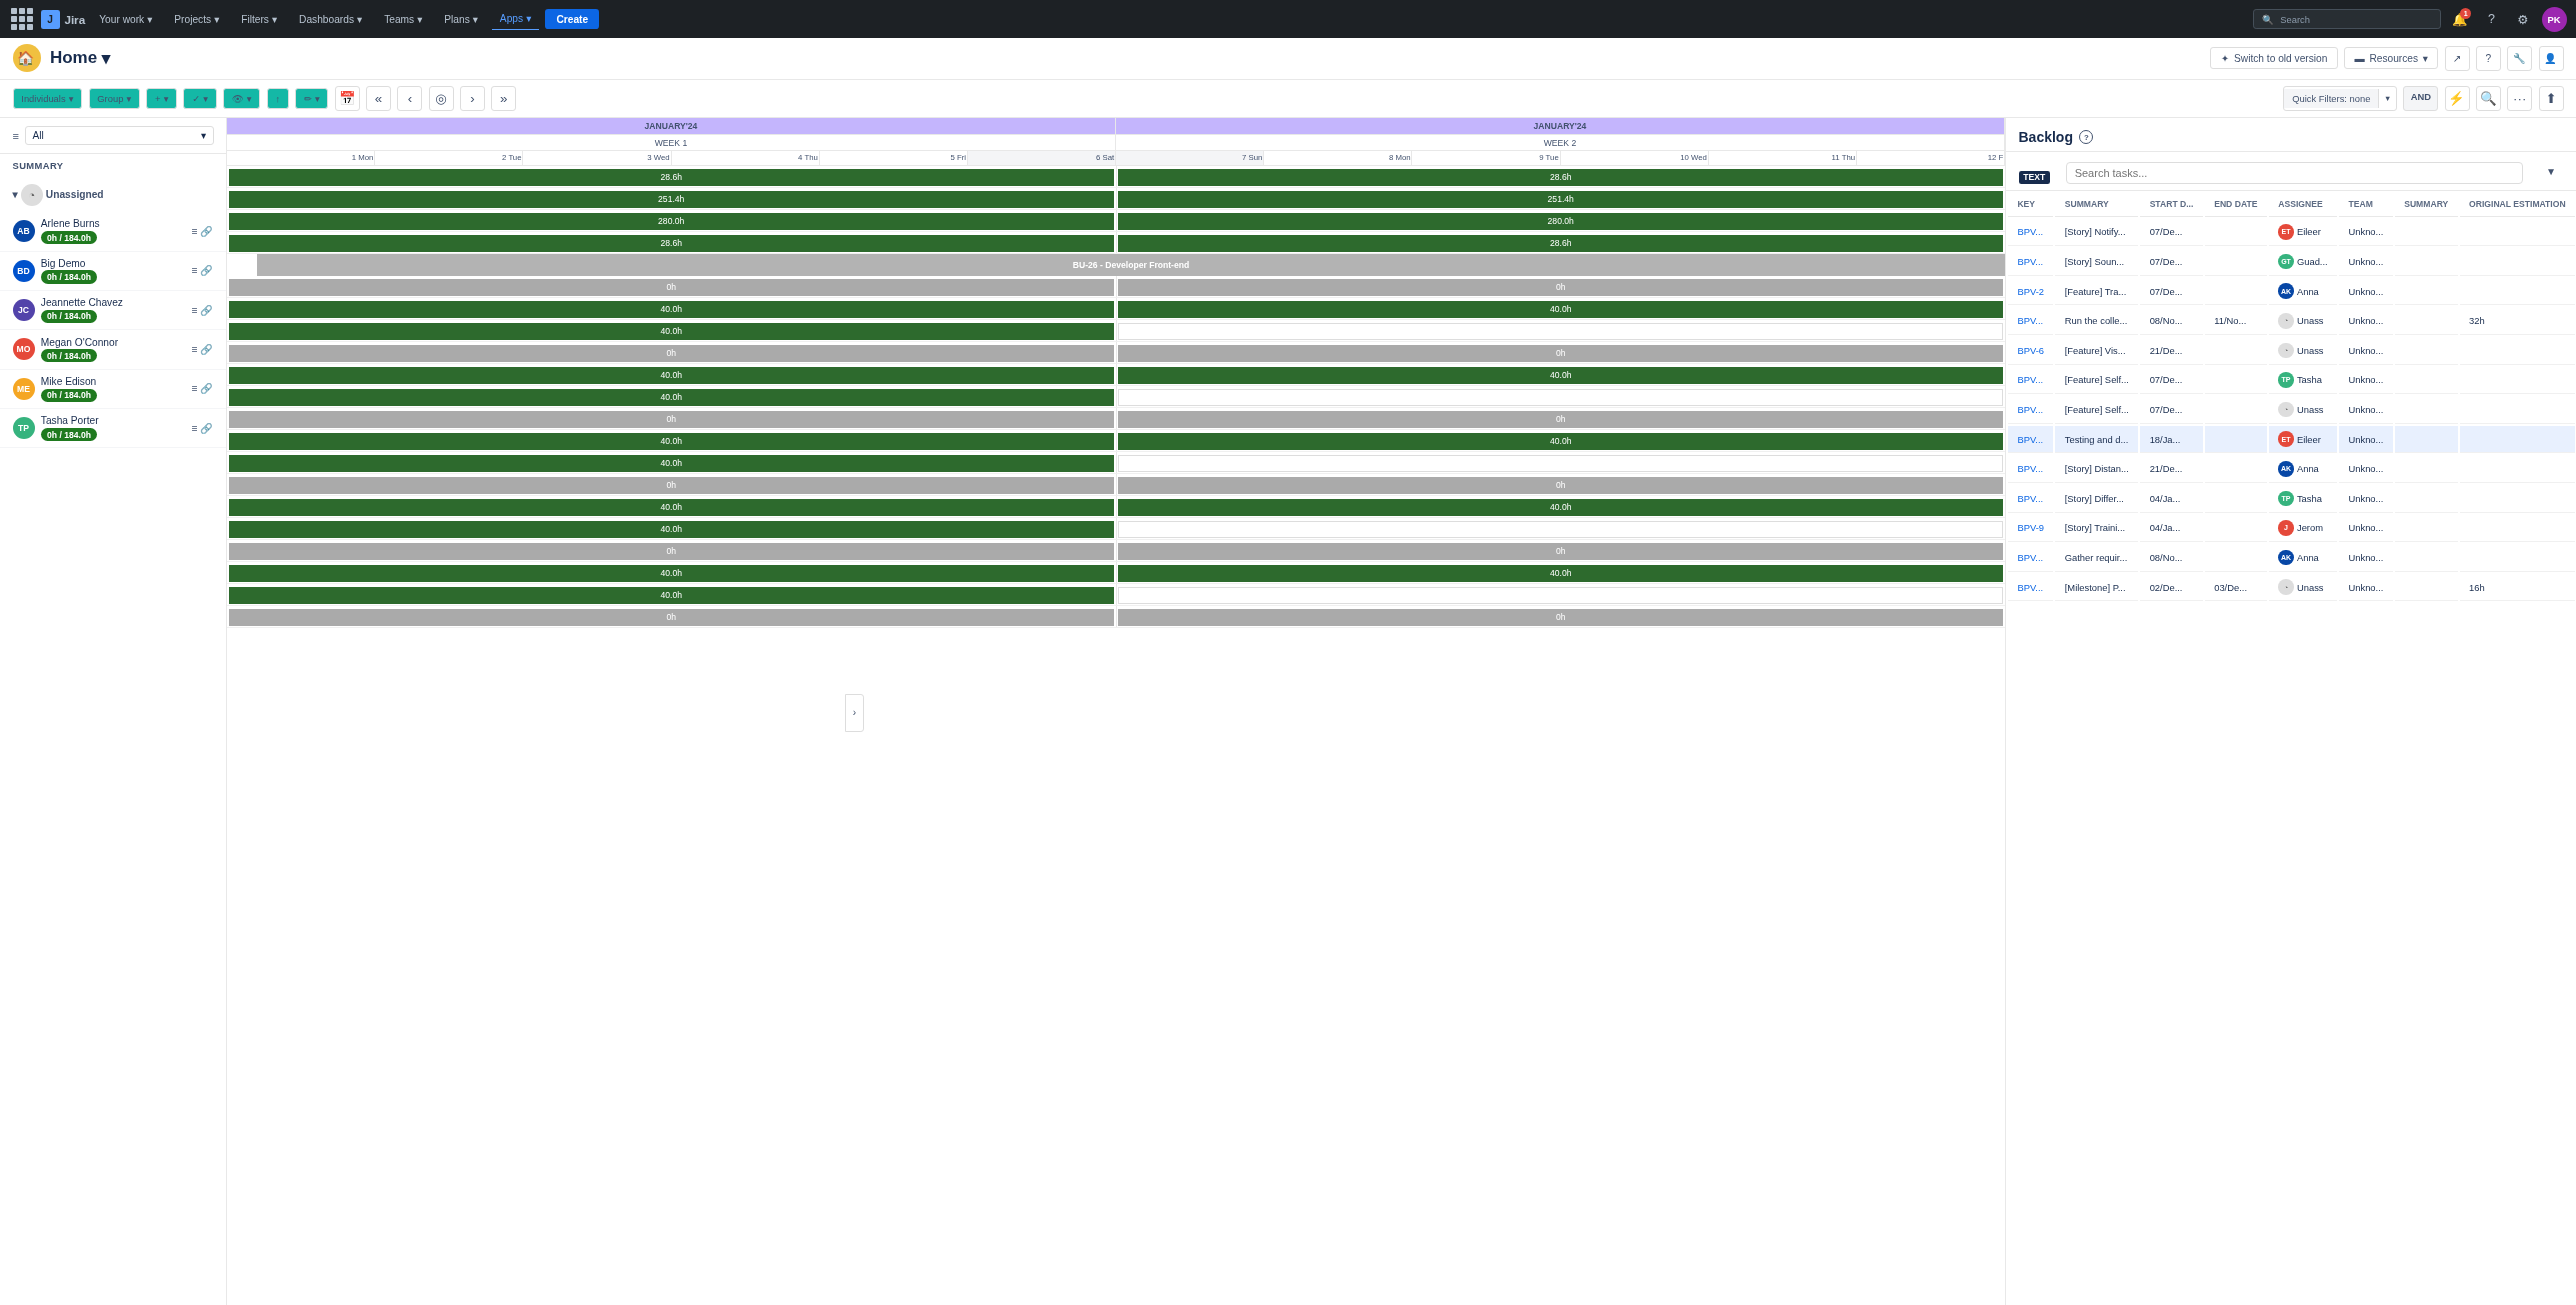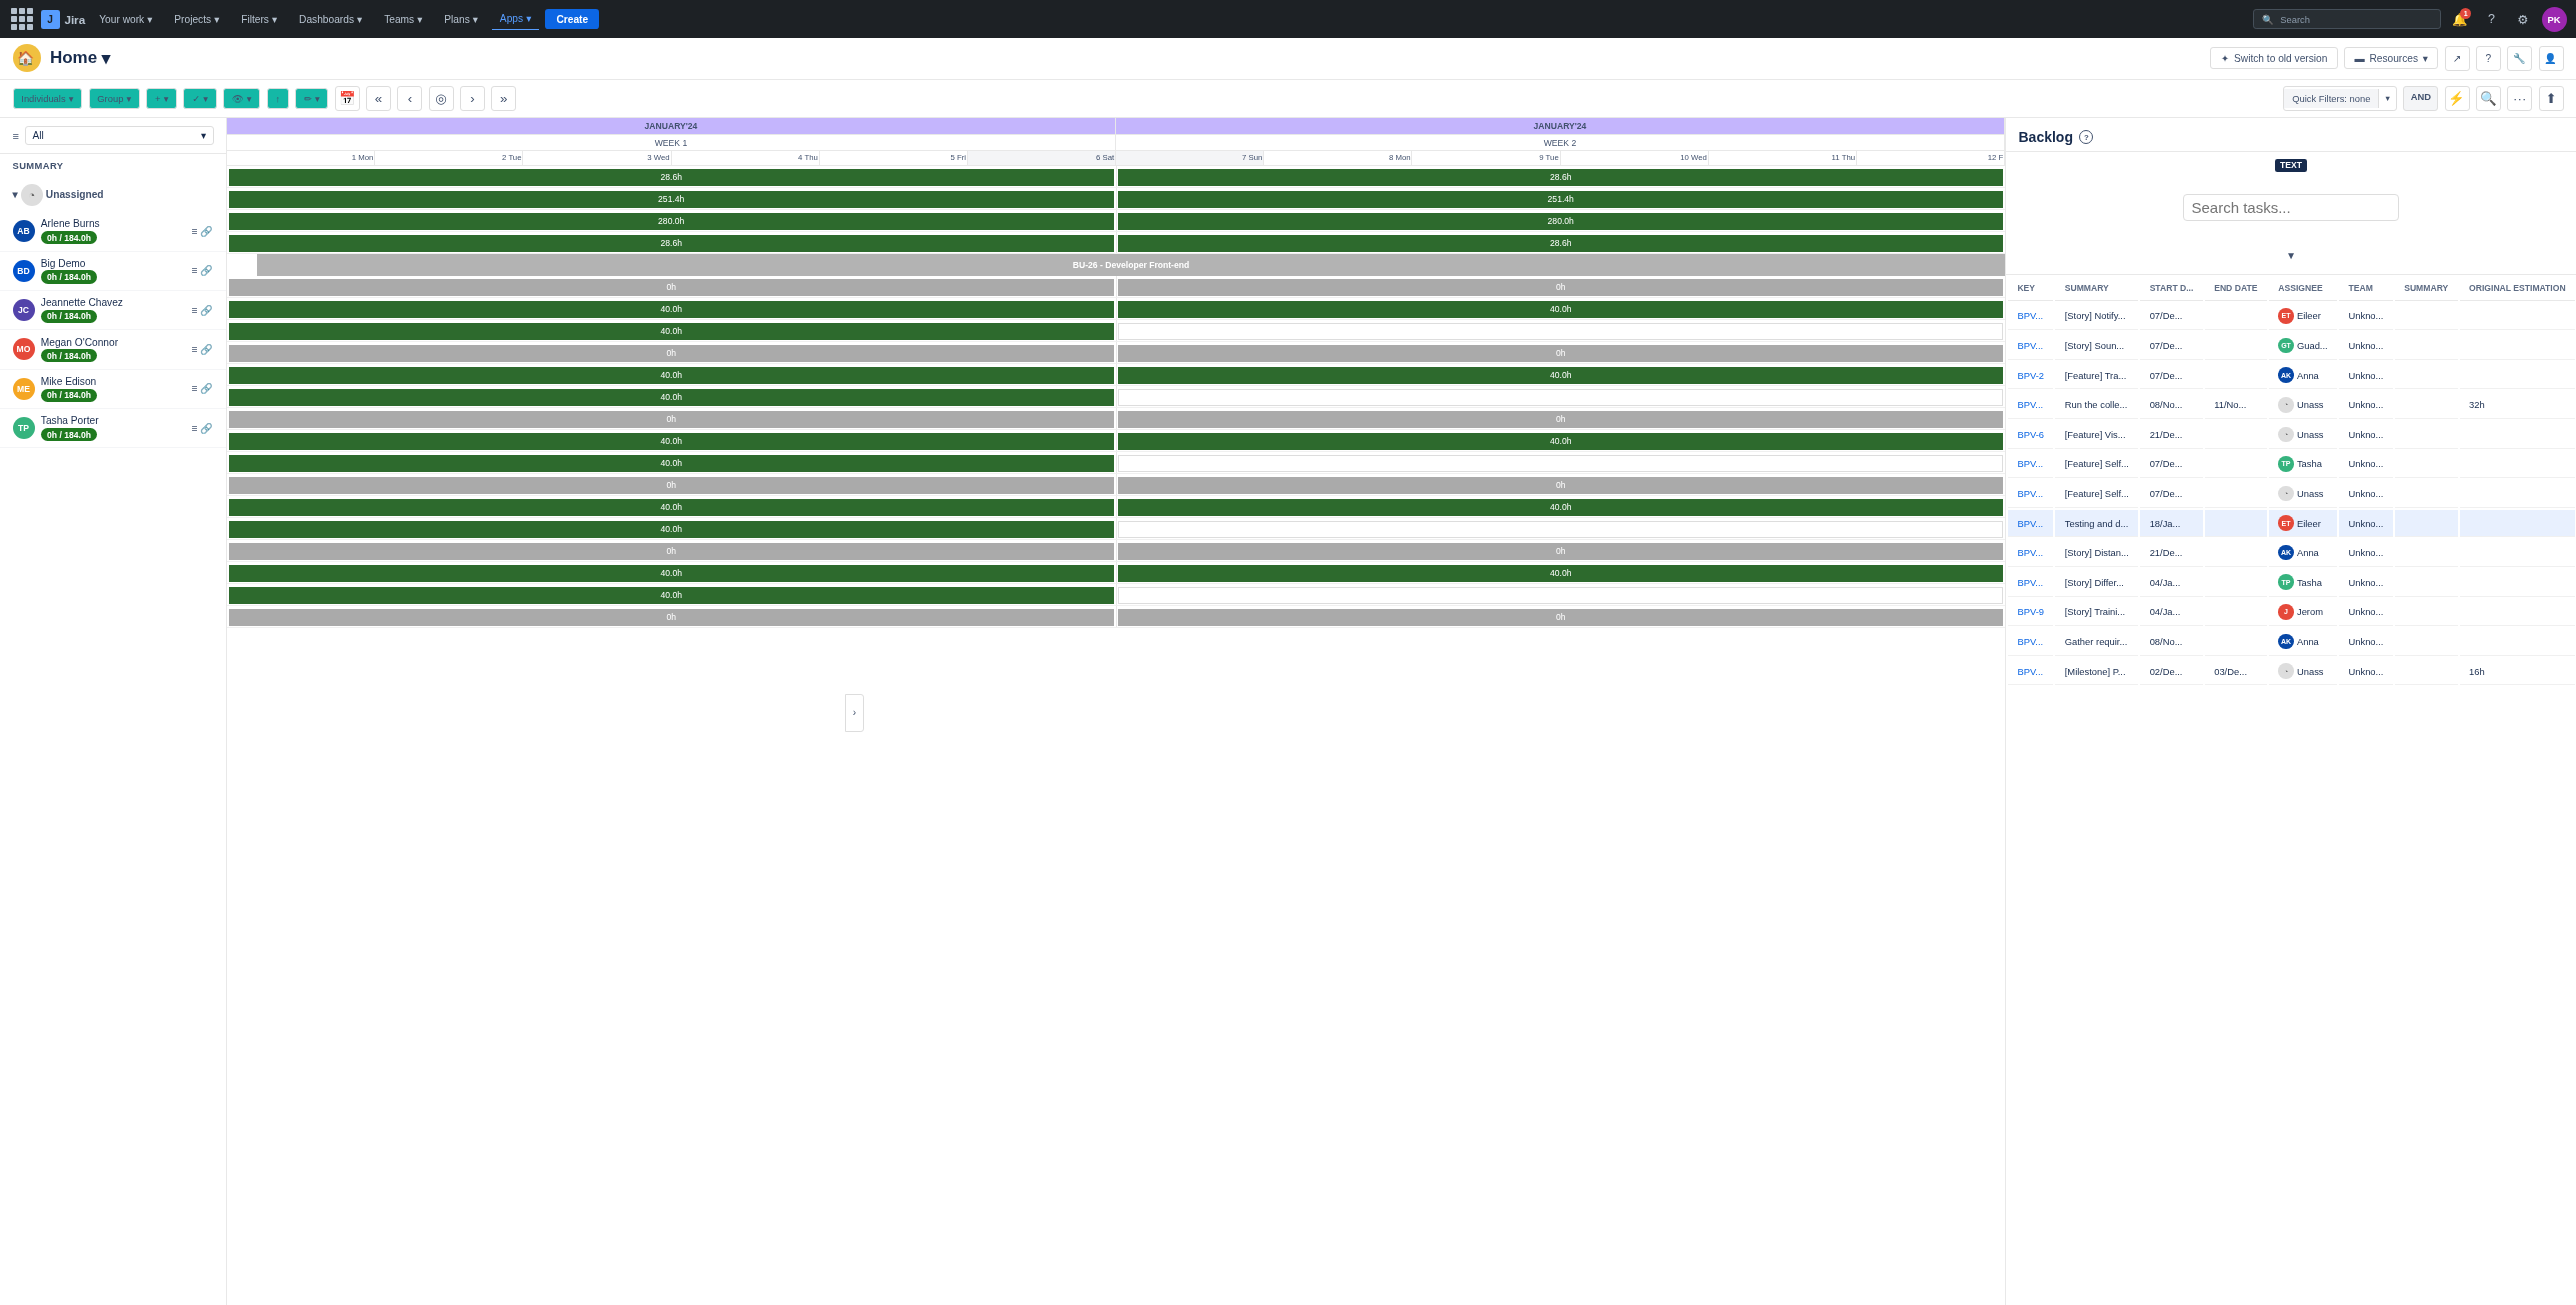--- a/index.html
+++ b/index.html
@@ -70,23 +70,23 @@
     .days-row { display: flex; }
     .day-cell { flex: 1; text-align: right; padding: 2.3px 0.8px; font-size: 7.8px; color: #42526e; border-right: 0.8px solid #e8e8e8; min-width: 23.5px; }
     .day-cell.weekend { background: #f4f5f7; }
     .timeline-body { overflow-y: auto; flex: 1; }
     .timeline-row { display: flex; height: 22px; border-bottom: 0.8px solid #f0f0f0; }
     .bar-section { background: #b3b3b3; height: 22px; display: flex; align-items: center; justify-content: center; font-size: 8.6px; color: #fff; font-weight: 600; }
 
     
     .backlog-panel { width: 571px; border-left: 0.8px solid #e8e8e8; overflow-y: auto; background: #fff; flex-shrink: 0; }
     .backlog-header { padding: 11px 12.5px 6.3px; font-size: 14px; font-weight: 700; color: #172b4d; display: flex; align-items: center; gap: 6.3px; border-bottom: 0.8px solid #e8e8e8; }
-    .backlog-toolbar { display: flex; align-items: center; gap: 22px; padding: 6.3px 12.5px; border-bottom: 0.8px solid #e8e8e8; flex-direction: column; }
+    .backlog-toolbar { display: flex; align-items: flex-end; gap: 16px; padding: 6.3px 12.5px; border-bottom: 0.8px solid #e8e8e8; }
     .text-badge { background: #172b4d; color: #fff; padding: 1.6px 4.7px; border-radius: 2.3px; font-size: 8.6px; font-weight: 700; }
-    .backlog-search { flex: 1; border: 0.8px solid #ddd; border-radius: 4px; padding: 3.9px 7.8px; font-size: 15px; color: #42526e; }
+    .backlog-search { flex: 1; border: 0.8px solid #ddd; border-radius: 4px; padding: 3.9px 7.8px; font-size: 11px; color: #42526e; }
     .filter-icon-btn { width: 25px; height: 25px; display: flex; align-items: center; justify-content: center; cursor: pointer; color: #42526e; }
     .backlog-table { width: 100%; }
     .backlog-table th { padding: 6.3px 9.4px; font-size: 8.6px; font-weight: 600; color: #5e6c84; text-align: left; border-bottom: 1.6px solid #e8e8e8; white-space: nowrap; }
     .backlog-table td { padding: 5.5px 9.4px; font-size: 9.4px; color: #172b4d; border-bottom: 0.8px solid #f0f0f0; white-space: nowrap; overflow: hidden; text-overflow: ellipsis; max-width: 117px; }
     .backlog-table tr.selected { background: #e8f0fe; }
     .key-link { color: #0c66e4; text-decoration: none; font-weight: 500; }
     .assignee-chip { display: flex; align-items: center; gap: 3.1px; }
     .mini-avatar { width: 15.6px; height: 15.6px; border-radius: 50%; display: flex; align-items: center; justify-content: center; font-size: 7px; font-weight: 700; color: #fff; flex-shrink: 0; }
     .mini-avatar-gray { background: #ddd; color: #666; }
     .info-icon { width: 14px; height: 14px; border-radius: 50%; border: 1.6px solid #42526e; display: flex; align-items: center; justify-content: center; font-size: 7.8px; color: #42526e; font-weight: 700; cursor: pointer; }

